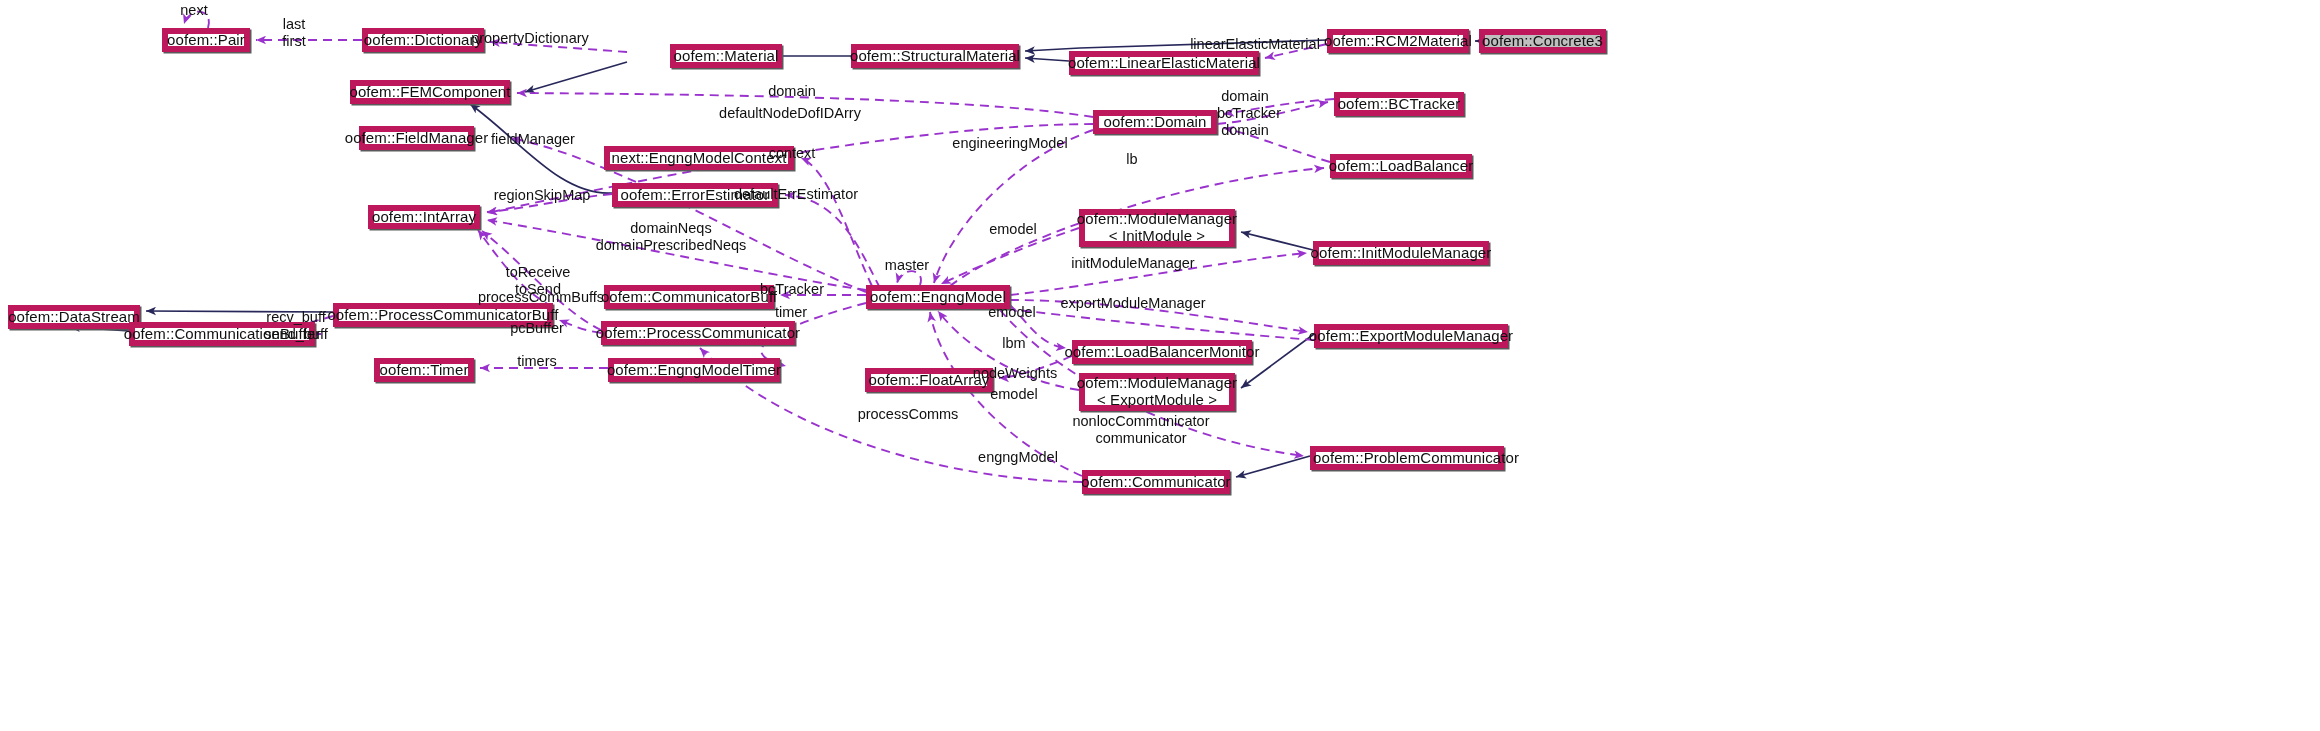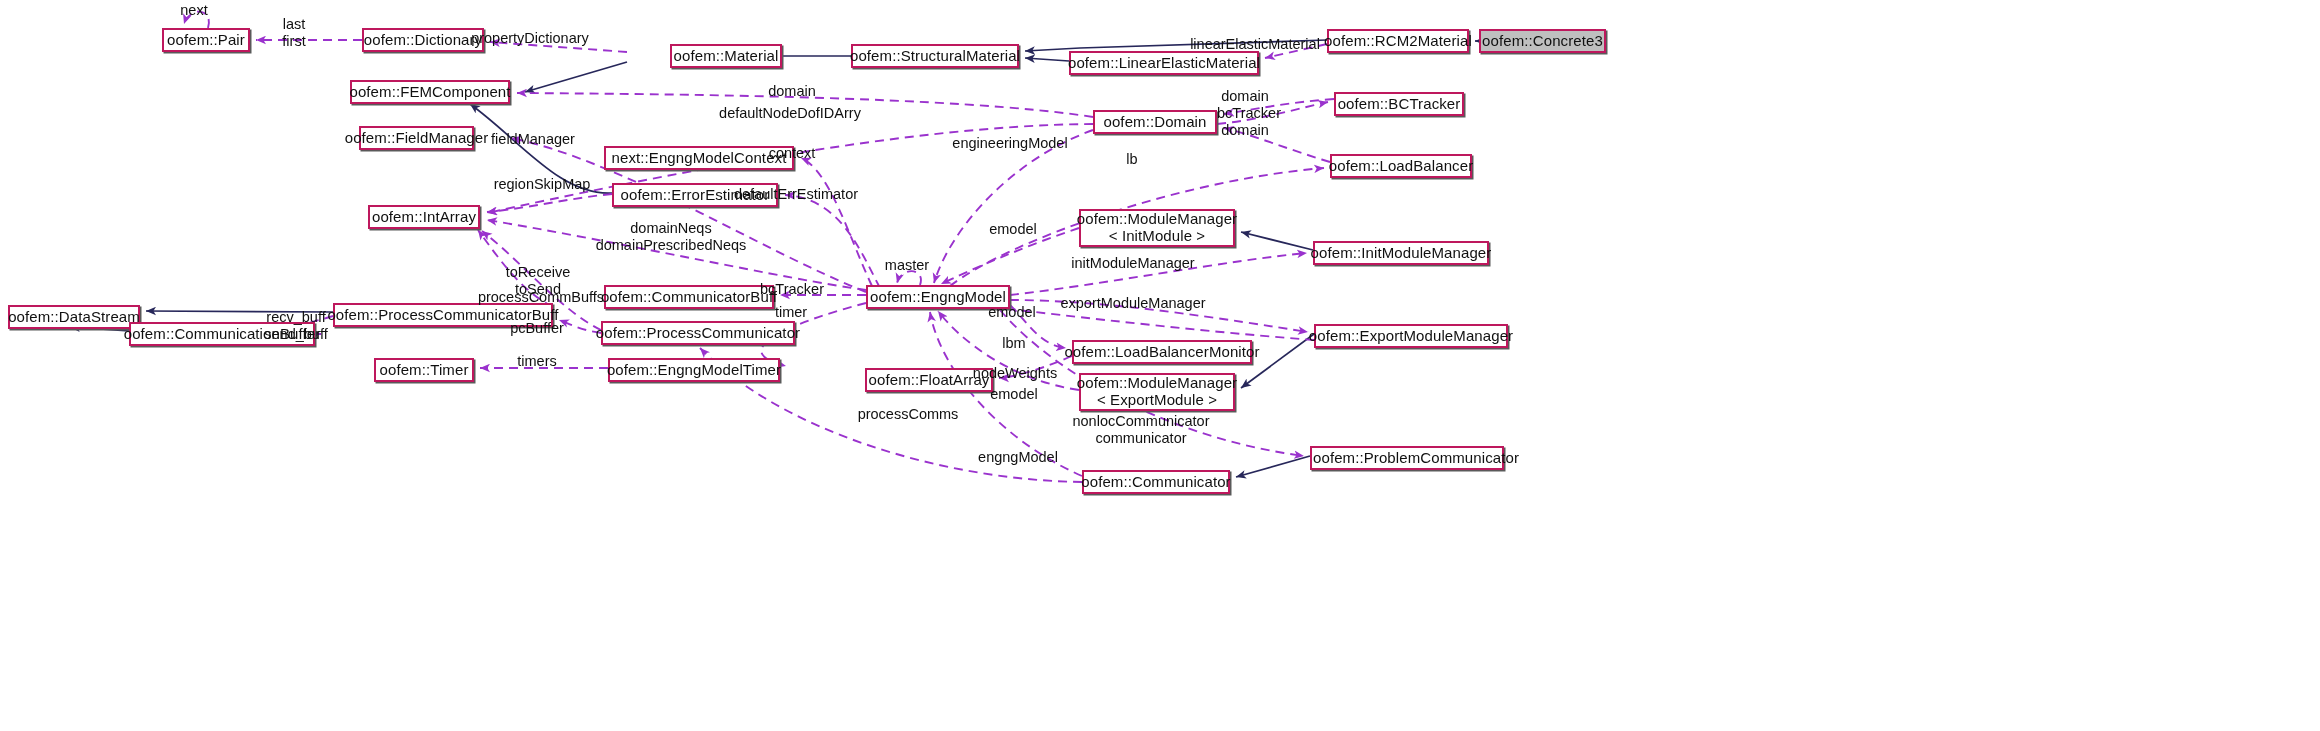--- a/index.html
+++ b/index.html
@@ -1,21 +1,21 @@
 <!DOCTYPE html>
 <html><head>
 <meta charset="utf-8">
 <style>
   html,body{margin:0;padding:0;background:#ffffff;}
   body{font-family:"Liberation Sans","DejaVu Sans",sans-serif;}
   #canvas{position:relative;width:2320px;height:731px;background:#ffffff;overflow:hidden;}
   .node{
     position:absolute;
     box-sizing:border-box;
-    border:2px solid #be185d;
+    border:6px solid #be185d;
     background:#ffffff;
     color:#101010;
     font-size:15px;
     line-height:1.12;
     display:flex;
     align-items:center;
     justify-content:center;
     text-align:center;
     white-space:pre;
     box-shadow:1.5px 1.5px 0 0 #5a5a5a;
@@ -181,21 +181,21 @@
       <div class="edgelabel" style="left: 792px; top: 83px;">domain</div>
       <div class="edgelabel" style="left: 1245px; top: 88px;">domain</div>
       <div class="edgelabel" style="left: 1249px; top: 105px;">bcTracker</div>
       <div class="edgelabel" style="left: 1245px; top: 122px;">domain</div>
       <div class="edgelabel" style="left: 790px; top: 105px;">defaultNodeDofIDArry</div>
       <div class="edgelabel" style="left: 533px; top: 131px;">fieldManager</div>
       <div class="edgelabel" style="left: 1010px; top: 135px;">engineeringModel</div>
       <div class="edgelabel" style="left: 792px; top: 145px;">context</div>
       <div class="edgelabel" style="left: 1132px; top: 151px;">lb</div>
       <div class="edgelabel" style="left: 791px; top: 186px; padding-left: 10px;">defaultErrEstimator</div>
-      <div class="edgelabel" style="left: 542px; top: 176px;">regionSkipMap</div>
+      <div class="edgelabel" style="left: 542px; top: 187px;">regionSkipMap</div>
       <div class="edgelabel" style="left: 1013px; top: 221px;">emodel</div>
       <div class="edgelabel" style="left: 671px; top: 220px;">domainNeqs
 domainPrescribedNeqs</div>
       <div class="edgelabel" style="left: 1133px; top: 255px;">initModuleManager</div>
       <div class="edgelabel" style="left: 538px; top: 247px; margin-top: 17px;">toReceive
 toSend</div>
       <div class="edgelabel" style="left: 907px; top: 257px;">master</div>
       <div class="edgelabel" style="left: 541px; top: 289px;">processCommBuffs</div>
       <div class="edgelabel" style="left: 792px; top: 281px;">bcTracker</div>
       <div class="edgelabel" style="left: 1133px; top: 295px;">exportModuleManager</div>

